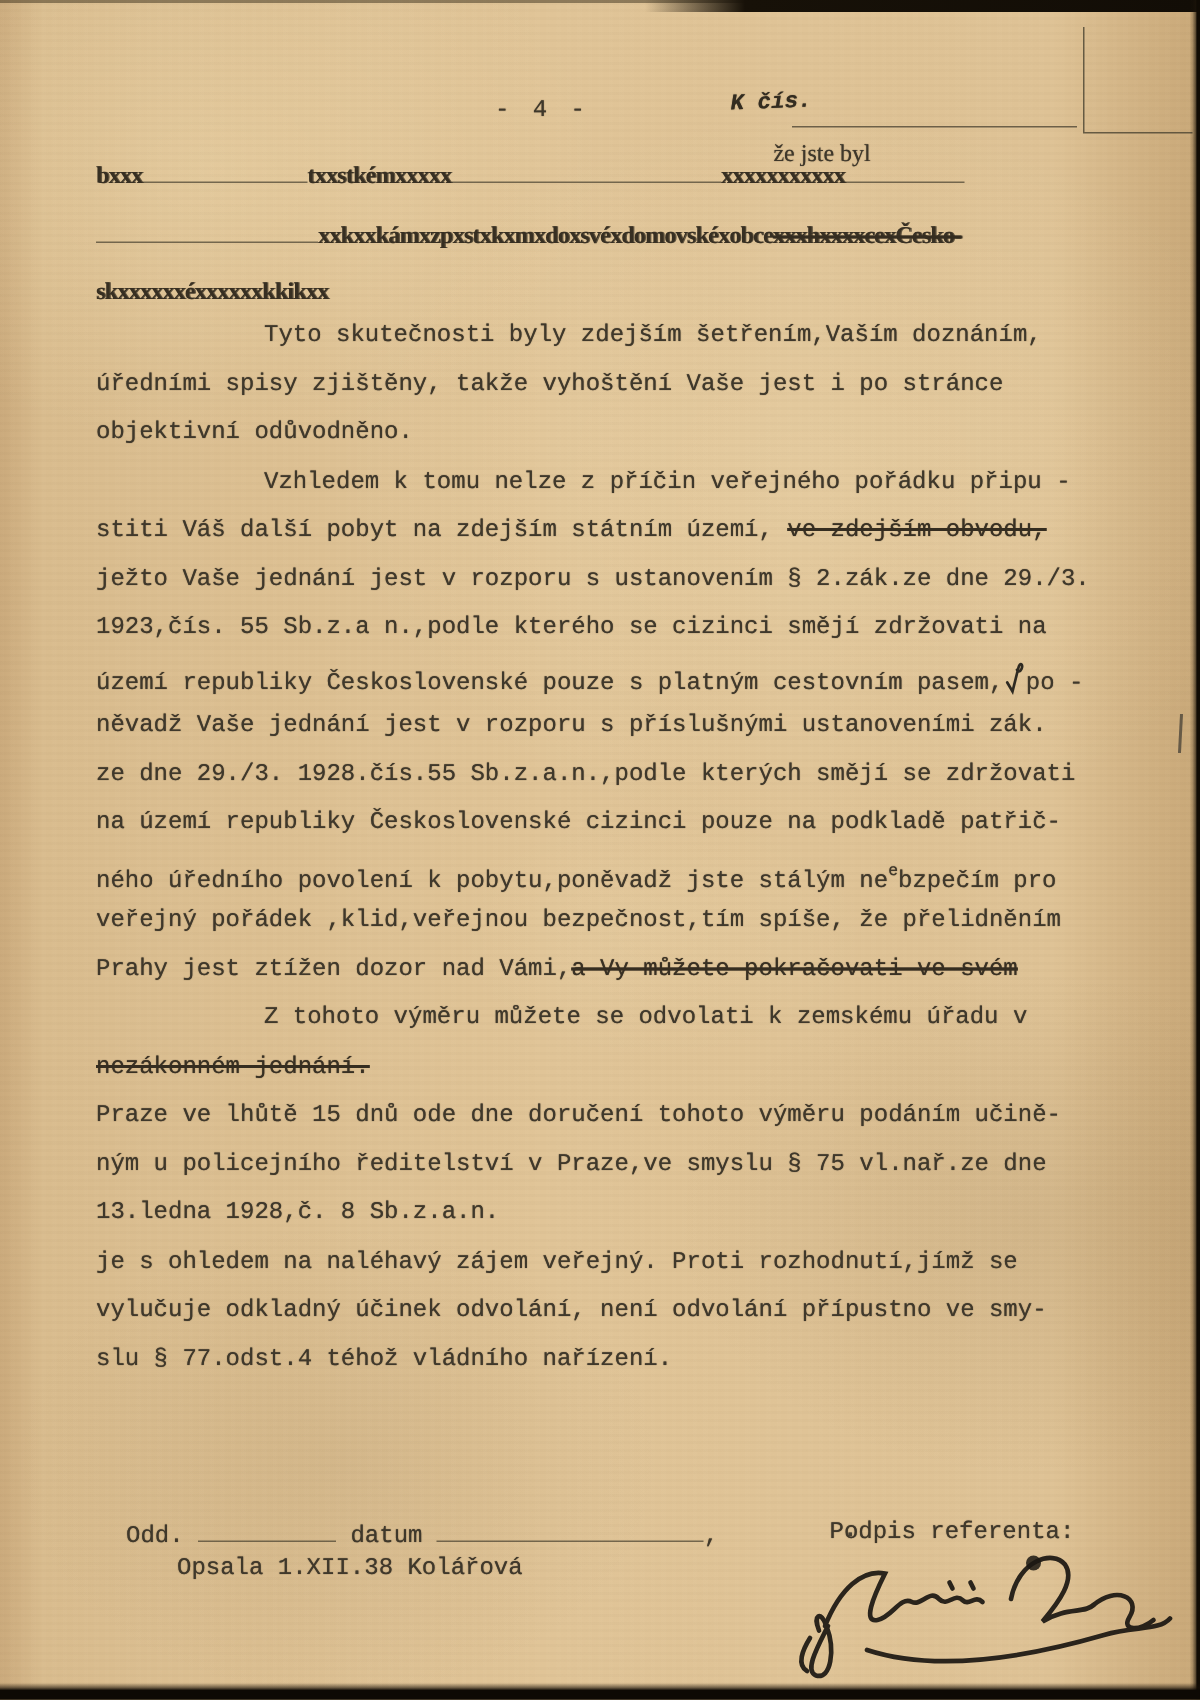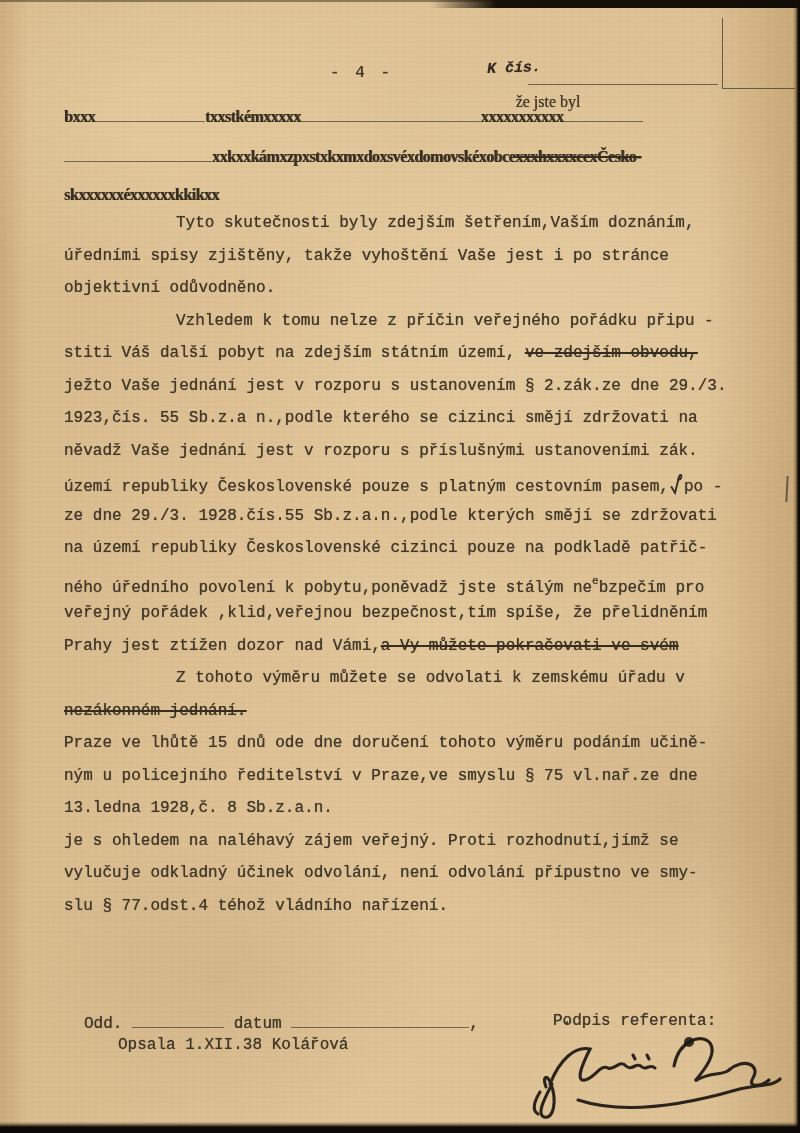--- a/index.html
+++ b/index.html
@@ -70,24 +70,24 @@
   <div class="struckline" style="top:186px"><span class="garble">skxxxxxxéxxxxxxkkikxx</span></div>
 
   <div id="body-lines">
       <div class="line indent"><span>Tyto skutečnosti byly zdejším šetřením,Vaším doznáním,</span></div>
       <div class="line"><span>úředními spisy zjištěny, takže vyhoštění Vaše jest i po stránce</span></div>
       <div class="line"><span>objektivní odůvodněno.</span></div>
       <div class="line indent"><span>Vzhledem k tomu nelze z příčin veřejného pořádku připu -</span></div>
       <div class="line"><span>stiti Váš další pobyt na zdejším státním území, </span><span class="strike">ve zdejším obvodu,</span></div>
       <div class="line"><span>ježto Vaše jednání jest v rozporu s ustanovením § 2.zák.ze dne 29./3.</span></div>
       <div class="line"><span>1923,čís. 55 Sb.z.a n.,podle kterého se cizinci smějí zdržovati na</span></div>
-      <div class="line"><span>něvadž Vaše jednání jest v rozporu s příslušnými ustanoveními zák.</span></div>
       <div class="line"><span>území republiky Československé pouze s platným cestovním pasem,</span><span class="ins-mark"><svg width="13" height="24" viewBox="0 0 13 24">
             <path d="M1.5,15 L5,21 L9,5 C9.8,1.5 12.5,2.5 11,6 C10,8.3 8.5,8 8,6.5" fill="none" stroke="#2e2a22" stroke-width="1.8" stroke-linecap="round"></path>
           </svg></span><span>po -</span></div>
+      <div class="line"><span>něvadž Vaše jednání jest v rozporu s příslušnými ustanoveními zák.</span></div>
       <div class="line"><span>ze dne 29./3. 1928.čís.55 Sb.z.a.n.,podle kterých smějí se zdržovati</span></div>
       <div class="line"><span>na území republiky Československé cizinci pouze na podkladě patřič-</span></div>
       <div class="line"><span>ného úředního povolení k pobytu,poněvadž jste stálým ne</span><span class="sup">e</span><span>bzpečím pro</span></div>
       <div class="line"><span>veřejný pořádek ,klid,veřejnou bezpečnost,tím spíše, že přelidněním</span></div>
       <div class="line"><span>Prahy jest ztížen dozor nad Vámi,</span><span class="strike">a Vy můžete pokračovati ve svém</span></div>
       <div class="line indent"><span>Z tohoto výměru můžete se odvolati k zemskému úřadu v</span></div>
       <div class="line"><span class="strike">nezákonném jednání.</span></div>
       <div class="line"><span>Praze ve lhůtě 15 dnů ode dne doručení tohoto výměru podáním učině-</span></div>
       <div class="line"><span>ným u policejního ředitelství v Praze,ve smyslu § 75 vl.nař.ze dne</span></div>
       <div class="line"><span>13.ledna 1928,č. 8 Sb.z.a.n.</span></div>

